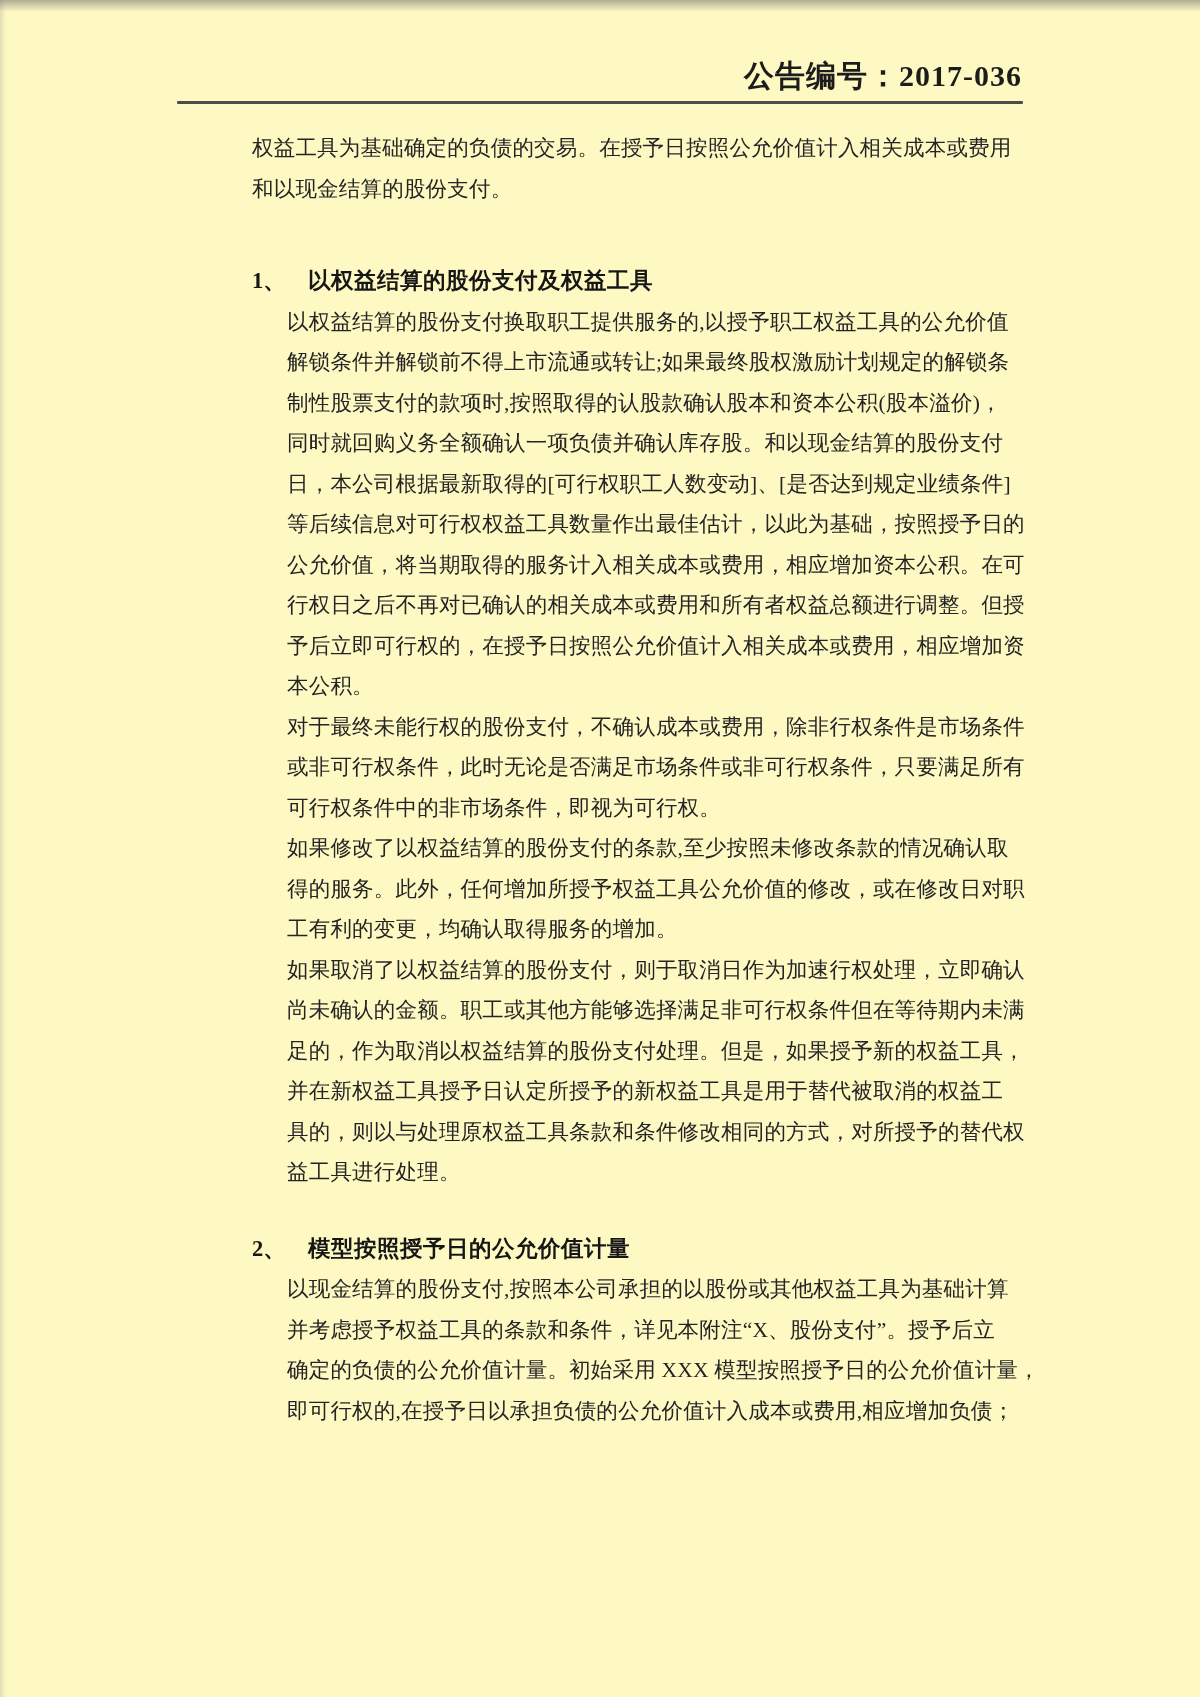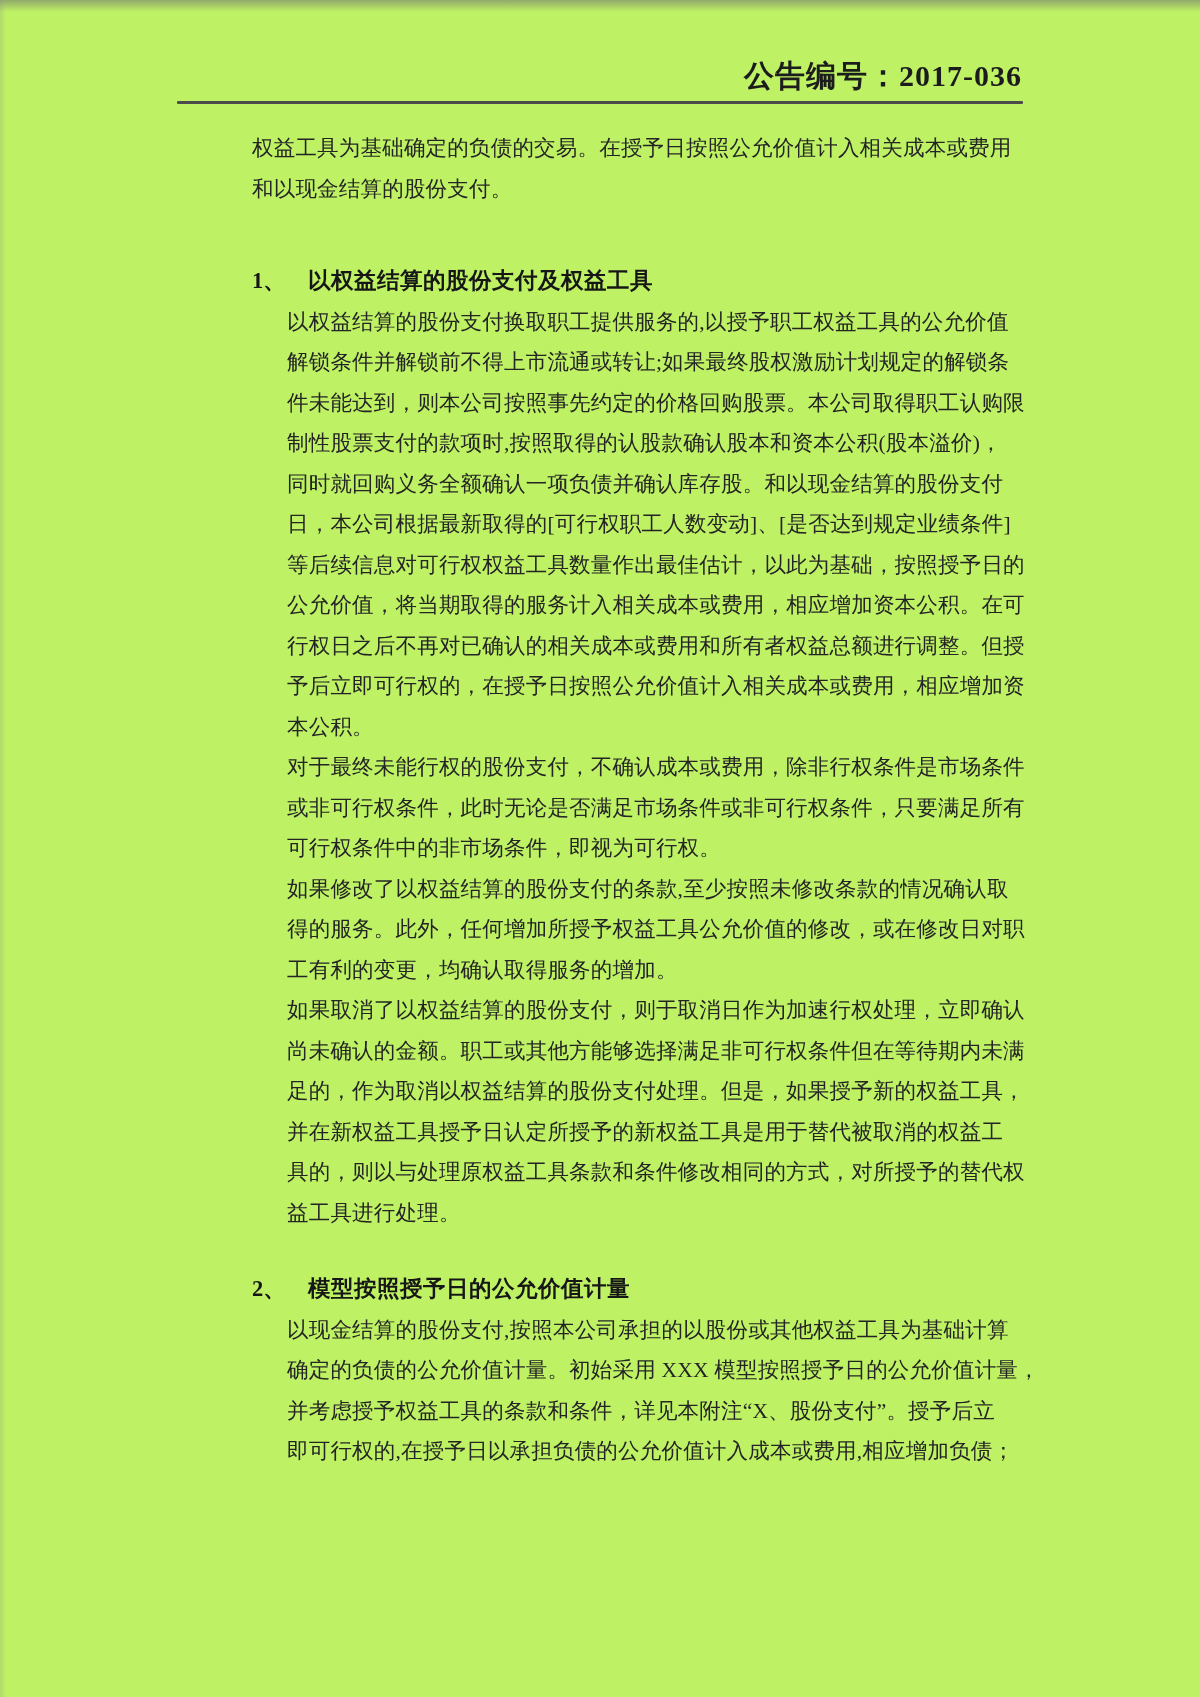--- a/index.html
+++ b/index.html
@@ -1,20 +1,20 @@
 <!DOCTYPE html>
 <html><head>
 <meta charset="utf-8">
 <style>
   html,body{margin:0;padding:0;background:#d9d9d9;}
   .page{
     position:relative;
     width:1200px;height:1697px;
     margin:0 auto;
-    background:#bef264;
+    background:#fef9c3;
     font-family:"Liberation Serif","DejaVu Serif",serif;
     color:#242424;
     overflow:hidden;
   }
   .scan-edge-top{
     position:absolute;top:0;left:0;right:0;height:12px;
     background:linear-gradient(180deg,rgba(110,110,110,0.55),rgba(110,110,110,0));
     pointer-events:none;
   }
   .scan-edge-left{
@@ -70,21 +70,20 @@
 
     <div class="section">
       <div class="section-heading first">
         <span class="sec-num">1、</span>
         <span class="sec-title">以权益结算的股份支付及权益工具</span>
       </div>
       <div class="sec-body">
         <div class="para">
           <div class="line">以权益结算的股份支付换取职工提供服务的,以授予职工权益工具的公允价值</div>
           <div class="line">解锁条件并解锁前不得上市流通或转让;如果最终股权激励计划规定的解锁条</div>
-          <div class="line">件未能达到，则本公司按照事先约定的价格回购股票。本公司取得职工认购限</div>
           <div class="line">制性股票支付的款项时,按照取得的认股款确认股本和资本公积(股本溢价)，</div>
           <div class="line">同时就回购义务全额确认一项负债并确认库存股。和以现金结算的股份支付</div>
           <div class="line">日，本公司根据最新取得的[可行权职工人数变动]、[是否达到规定业绩条件]</div>
           <div class="line">等后续信息对可行权权益工具数量作出最佳估计，以此为基础，按照授予日的</div>
           <div class="line">公允价值，将当期取得的服务计入相关成本或费用，相应增加资本公积。在可</div>
           <div class="line">行权日之后不再对已确认的相关成本或费用和所有者权益总额进行调整。但授</div>
           <div class="line">予后立即可行权的，在授予日按照公允价值计入相关成本或费用，相应增加资</div>
           <div class="line">本公积。</div>
         </div>
         <div class="para">
@@ -109,21 +108,21 @@
     </div>
 
     <div class="section">
       <div class="section-heading second">
         <span class="sec-num">2、</span>
         <span class="sec-title">模型按照授予日的公允价值计量</span>
       </div>
       <div class="sec-body">
         <div class="para">
           <div class="line">以现金结算的股份支付,按照本公司承担的以股份或其他权益工具为基础计算</div>
+          <div class="line">并考虑授予权益工具的条款和条件，详见本附注“X、股份支付”。授予后立</div>
           <div class="line">确定的负债的公允价值计量。初始采用 XXX 模型按照授予日的公允价值计量，</div>
-          <div class="line">并考虑授予权益工具的条款和条件，详见本附注“X、股份支付”。授予后立</div>
           <div class="line">即可行权的,在授予日以承担负债的公允价值计入成本或费用,相应增加负债；</div>
         </div>
       </div>
     </div>
 
   </div>
 </div>
 
 </body></html>

